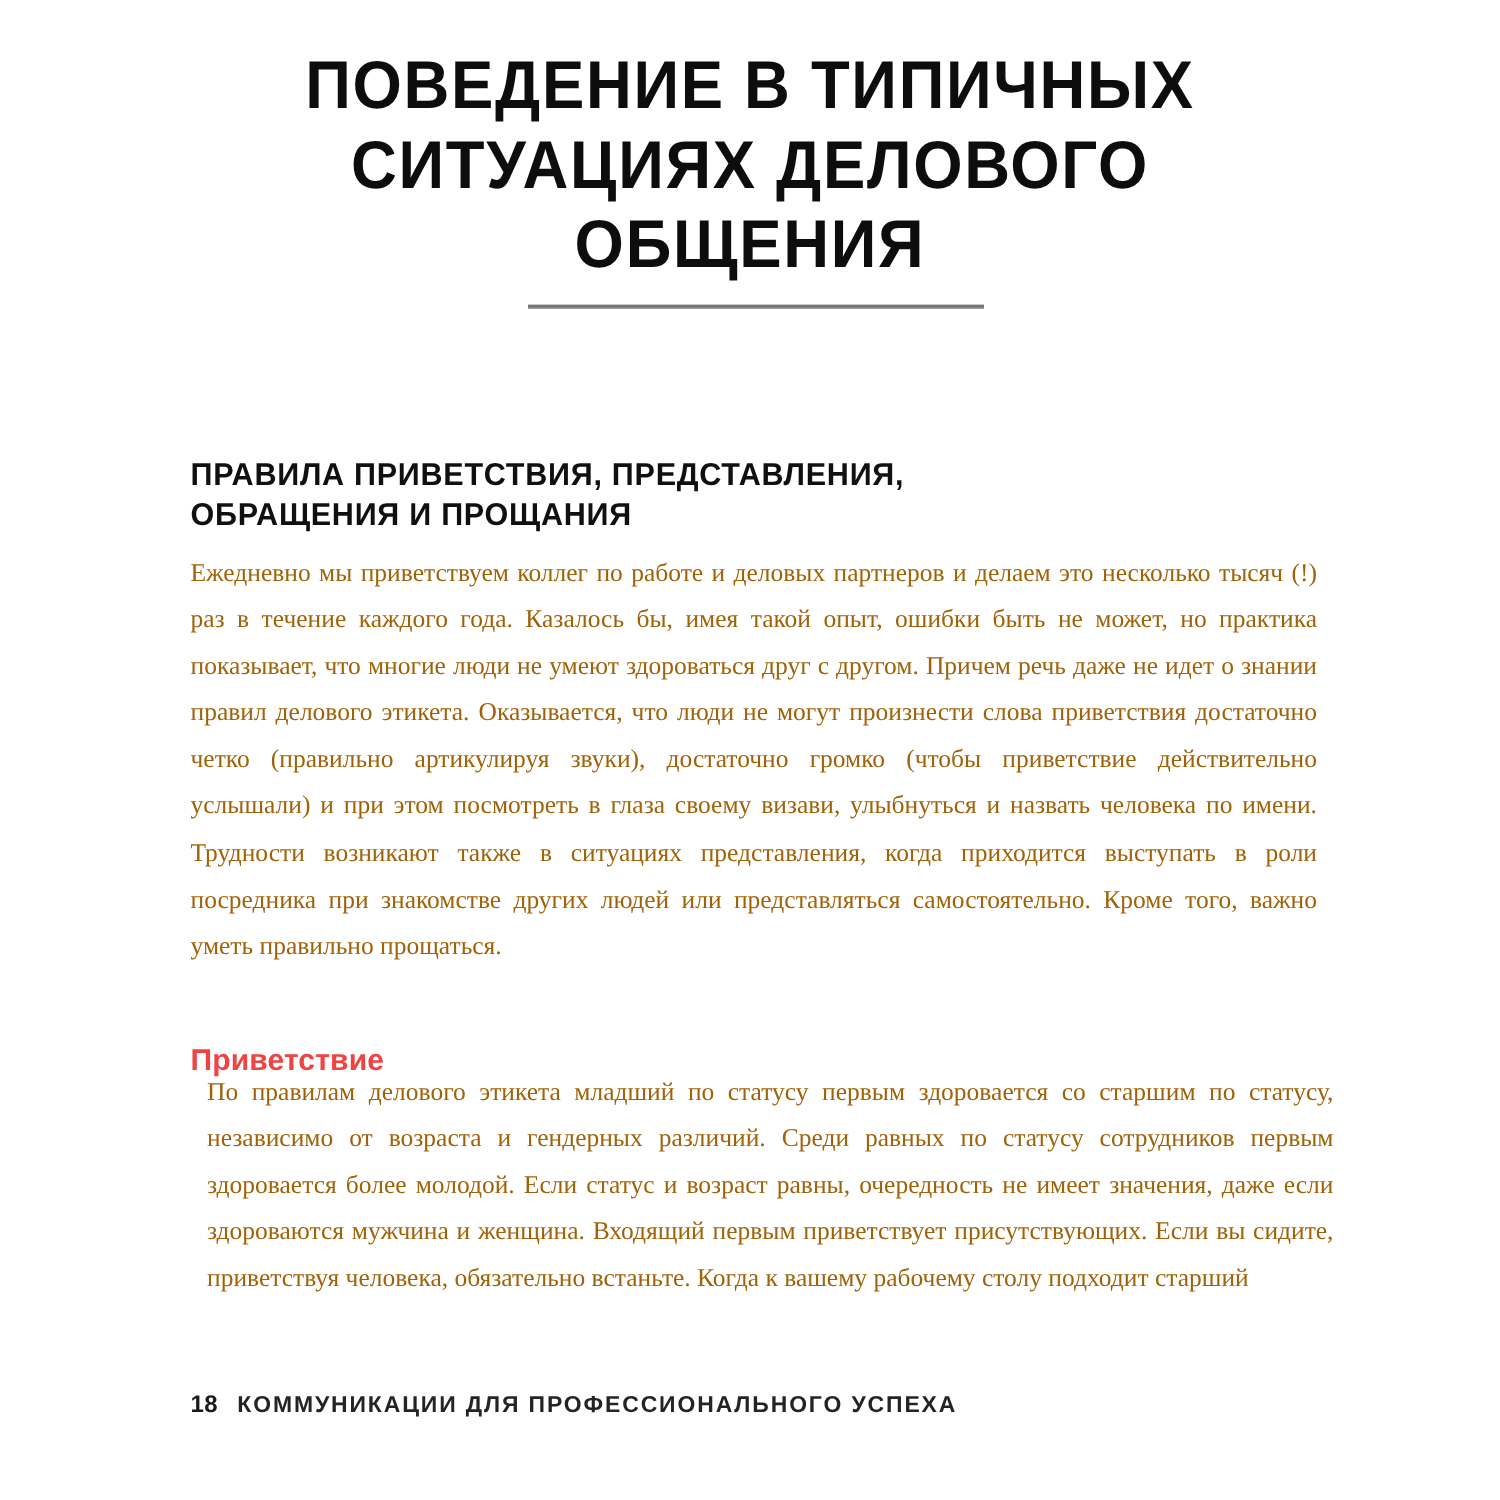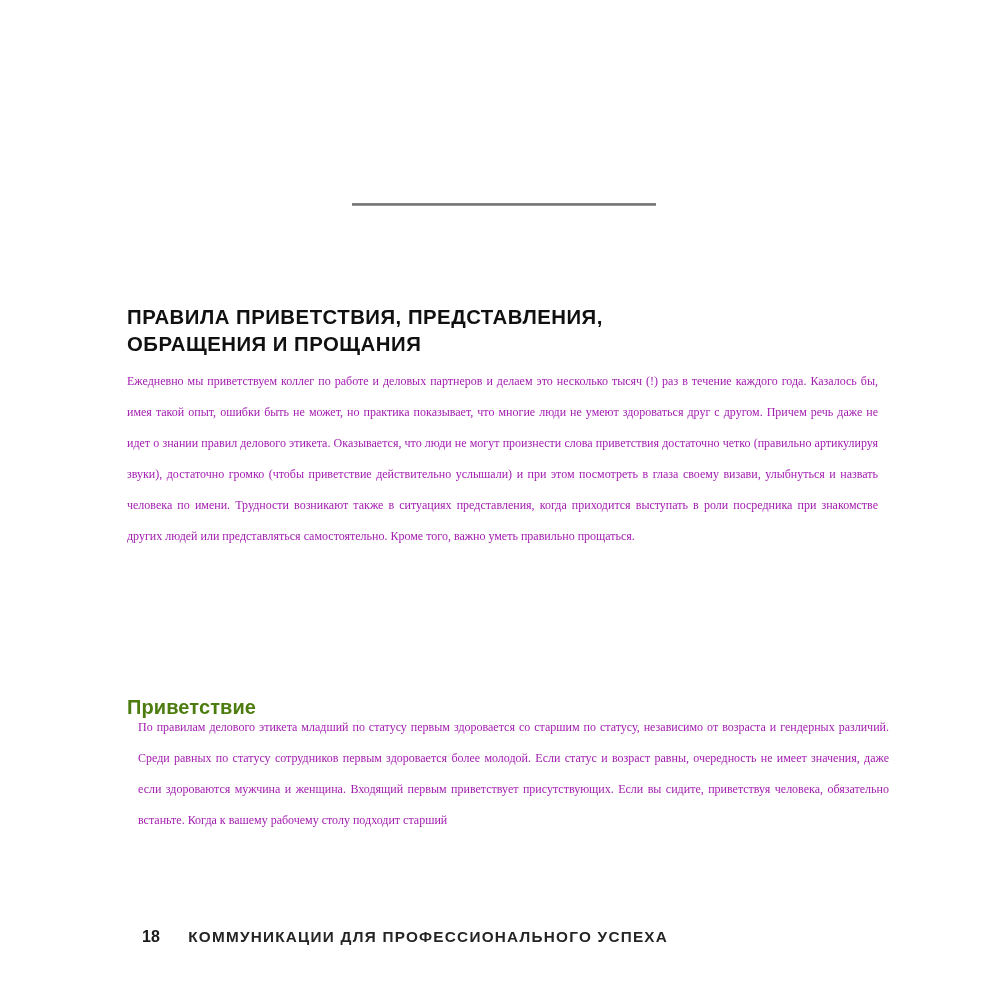--- a/index.html
+++ b/index.html
@@ -76,73 +76,77 @@
 
   
   .body-col {
     position: absolute;
     left: 127px;
     width: 751px;
   }
   .para {
     margin: 0;
     font-family: "Liberation Serif", "DejaVu Serif", serif;
-    font-size: 12px;
+    font-size: 17px;
     line-height: 31.1px;
     text-align: justify;
     text-justify: inter-word;
-    color: #a21caf;
+    color: #a16207;
     hyphens: manual;
   }
   #para-intro { top: 366px; }
   #para-greeting { top: 712px; margin-left: 11px; }
 
   .sub-heading {
     position: absolute;
     left: 127px;
     top: 674px;
     font-family: "Liberation Sans", "DejaVu Sans", sans-serif;
     font-weight: bold;
     font-size: 20px;
     line-height: 26px;
-    color: #4d7c0f;
+    color: #ef4444;
     letter-spacing: 0.1px;
     text-align: right;
   }
 
   
   .footer {
     position: absolute;
     left: 127px;
     top: 928px;
     display: flex;
     align-items: baseline;
-    gap: 28px;
+    gap: 13px;
     font-family: "Liberation Sans", "DejaVu Sans", sans-serif;
     color: #1a1a1a;
-    margin-left: 15px;
   }
   .footer-page-number {
     font-size: 16px;
     font-weight: bold;
     letter-spacing: 0.2px;
   }
   .footer-running-title {
     font-size: 15.3px;
     font-weight: bold;
     letter-spacing: 1.25px;
     text-transform: uppercase;
     color: #242424;
   }
 </style>
 </head>
 <body>
 
 <div class="page">
 
+  <div class="title-block">
+    <h1 class="chapter-title">ПОВЕДЕНИЕ В ТИПИЧНЫХ
+СИТУАЦИЯХ ДЕЛОВОГО
+ОБЩЕНИЯ</h1>
+  </div>
 
   <div class="title-rule"></div>
 
   <h2 class="section-heading">ПРАВИЛА ПРИВЕТСТВИЯ, ПРЕДСТАВЛЕНИЯ,
 ОБРАЩЕНИЯ И ПРОЩАНИЯ</h2>
 
   <p class="para body-col" id="para-intro" style="top:366px;">Ежедневно мы приветствуем коллег по работе и деловых партнеров и делаем это несколько тысяч (!) раз в течение каждого года. Казалось бы, имея такой опыт, ошибки быть не может, но практика показывает, что многие люди не умеют здороваться друг с другом. Причем речь даже не идет о знании правил делового этикета. Оказывается, что люди не могут произнести слова приветствия достаточно четко (правильно артикулируя звуки), достаточно громко (чтобы приветствие действительно услышали) и при этом посмотреть в глаза своему визави, улыбнуться и назвать человека по имени. Трудности возникают также в ситуациях представления, когда приходится выступать в роли посредника при знакомстве других людей или представляться самостоятельно. Кроме того, важно уметь правильно прощаться.</p>
 
   <h3 class="sub-heading">Приветствие</h3>
 

